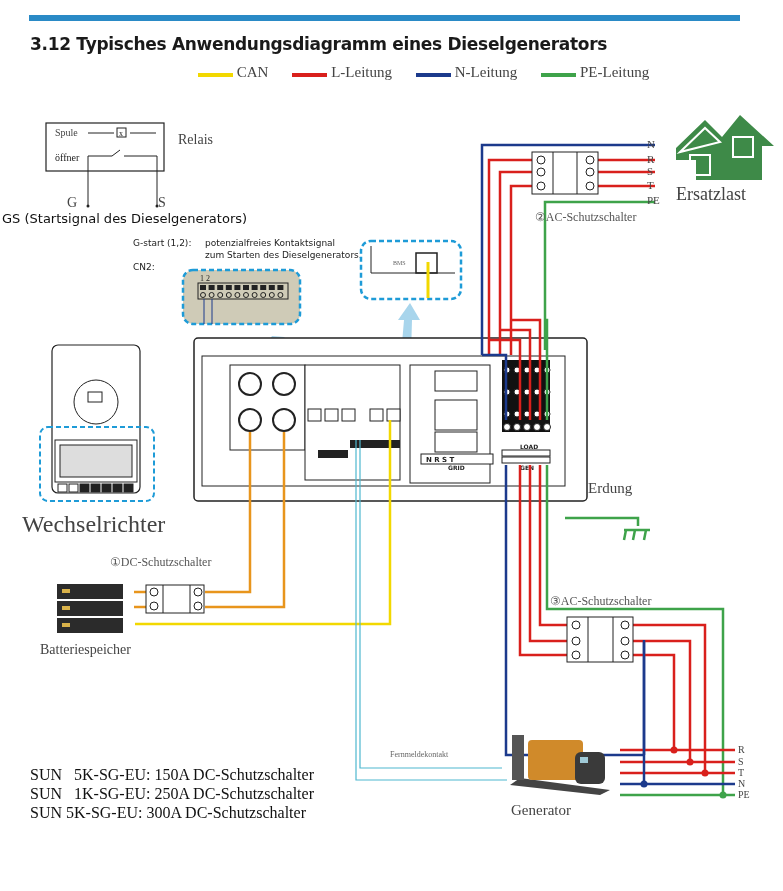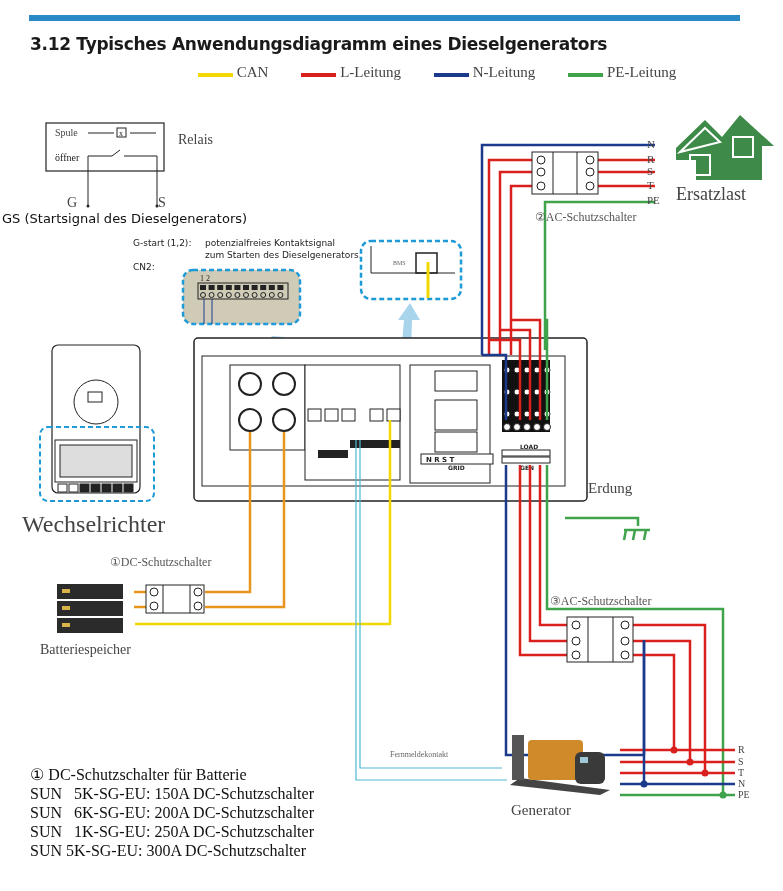--- a/index.html
+++ b/index.html
@@ -1,20 +1,20 @@
 <!DOCTYPE html>
 <html><head>
 <meta charset="utf-8">
 <style>
   html,body{margin:0;padding:0;background:#fff;}
   body{width:783px;height:891px;position:relative;overflow:hidden;font-family:"Liberation Serif",serif;color:#333;}
   .abs{position:absolute;white-space:nowrap;}
   .topbar{position:absolute;left:29px;top:15px;width:711px;height:6px;background:#2a8ac6;}
   .title{left:30px;top:34px;font-family:"DejaVu Sans",sans-serif;font-weight:bold;font-size:17px;color:#1a1a1a;letter-spacing:-0.3px;text-align:right;}
-  .legend{left:190px;top:64px;font-size:15px;color:#444;display:flex;align-items:center;gap:25px;}
+  .legend{left:190px;top:64px;font-size:15px;color:#444;display:flex;align-items:center;gap:16px;}
   .legend .sw{display:inline-block;width:35px;height:4px;margin-left:8px;}
   svg text{font-family:"Liberation Serif",serif;}
   .bottom-list{left:30px;top:765px;font-size:16px;line-height:19px;color:#111;}
 </style>
 </head>
 <body>
 
 <div class="topbar"></div>
 <div class="abs title">3.12 Typisches Anwendungsdiagramm eines Dieselgenerators</div>
 
@@ -290,18 +290,16 @@
     <polygon points="510,785 600,795 610,790 520,778" fill="#444"></polygon>
     <rect x="512" y="735" width="12" height="45" fill="#555"></rect>
     <rect x="528" y="740" width="55" height="40" rx="4" fill="#d08a2a"></rect>
     <rect x="575" y="752" width="30" height="32" rx="6" fill="#3a3a3a"></rect>
     <rect x="580" y="757" width="8" height="6" fill="#9fc9d6"></rect>
   </g>
   <text x="511" y="815" font-size="15" fill="#444">Generator</text>
 </svg>
 
 <div class="abs bottom-list">
-  <div>① DC-Schutzschalter für Batterie</div>
   <div style="white-space:pre">SUN   5K-SG-EU: 150A DC-Schutzschalter</div>
-  <div style="white-space:pre">SUN   6K-SG-EU: 200A DC-Schutzschalter</div>
   <div style="white-space:pre">SUN   1K-SG-EU: 250A DC-Schutzschalter</div>
   <div style="white-space:pre">SUN 5K-SG-EU: 300A DC-Schutzschalter</div>
 </div>
 
 </body></html>

